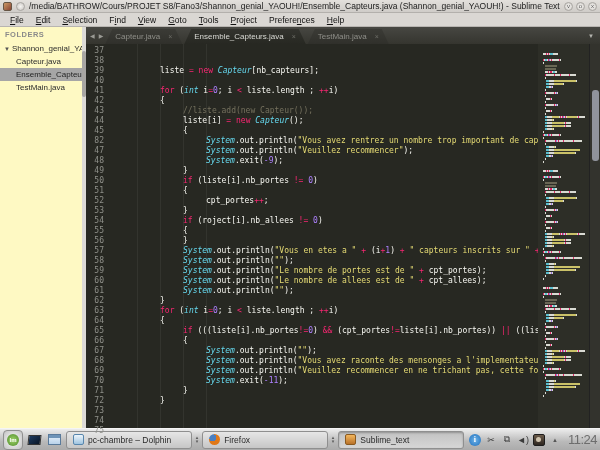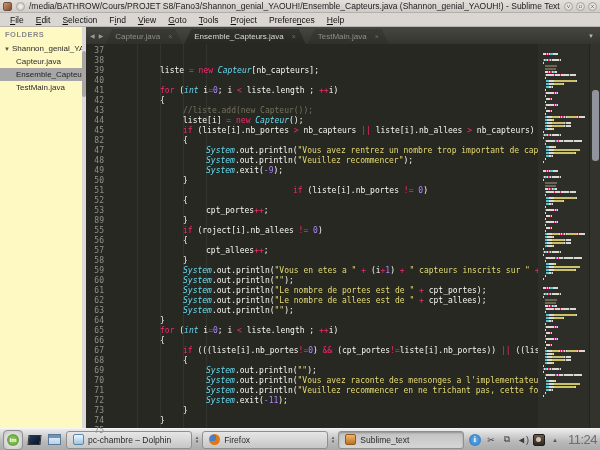--- a/index.html
+++ b/index.html
@@ -156,21 +156,21 @@
           <div>44</div>
           <div>45</div>
           <div>82</div>
           <div>47</div>
           <div>48</div>
           <div>49</div>
           <div>50</div>
           <div>51</div>
           <div>52</div>
           <div>53</div>
-          <div>89</div>
+          <div>54</div>
           <div>55</div>
           <div>56</div>
           <div>57</div>
           <div>58</div>
           <div>59</div>
           <div>60</div>
           <div>61</div>
           <div>62</div>
           <div>63</div>
           <div>64</div>
@@ -192,33 +192,31 @@
           <div class="guide" style="left: 75px;"></div>
           <div class="guide" style="left: 98px;"></div>
           <div class="code-line" style="padding-left: 0px;"></div>
           <div class="code-line" style="padding-left: 0px;"></div>
           <div class="code-line" style="padding-left: 46px;"><span class="c-w">liste </span><span class="c-p">=</span><span class="c-w"> </span><span class="c-p">new</span><span class="c-w"> </span><span class="c-b">Capteur</span><span class="c-w">[nb_capteurs];</span></div>
           <div class="code-line" style="padding-left: 0px;"></div>
           <div class="code-line" style="padding-left: 46px;"><span class="c-p">for</span><span class="c-w"> (</span><span class="c-b">int</span><span class="c-w"> i</span><span class="c-p">=</span><span class="c-v">0</span><span class="c-w">; i </span><span class="c-p">&lt;</span><span class="c-w"> liste.length ; </span><span class="c-p">++</span><span class="c-w">i)</span></div>
           <div class="code-line" style="padding-left: 46px;"><span class="c-w">{</span></div>
           <div class="code-line" style="padding-left: 69px;"><span class="c-g">//liste.add(new Capteur());</span></div>
           <div class="code-line" style="padding-left: 69px;"><span class="c-w">liste[i] </span><span class="c-p">=</span><span class="c-w"> </span><span class="c-p">new</span><span class="c-w"> </span><span class="c-b">Capteur</span><span class="c-w">();</span></div>
-          <div class="code-line" style="padding-left: 69px;"><span class="c-p">if</span><span class="c-w"> (liste[i].nb_portes </span><span class="c-p">&gt;</span><span class="c-w"> nb_capteurs </span><span class="c-p">||</span><span class="c-w"> liste[i].nb_allees </span><span class="c-p">&gt;</span><span class="c-w"> nb_capteurs)</span></div>
           <div class="code-line" style="padding-left: 69px;"><span class="c-w">{</span></div>
           <div class="code-line" style="padding-left: 92px;"><span class="c-b">System</span><span class="c-w">.out.println(</span><span class="c-y">"Vous avez rentrez un nombre trop important de capteurs"</span></div>
           <div class="code-line" style="padding-left: 92px;"><span class="c-b">System</span><span class="c-w">.out.println(</span><span class="c-y">"Veuillez recommencer"</span><span class="c-w">);</span></div>
           <div class="code-line" style="padding-left: 92px;"><span class="c-b">System</span><span class="c-w">.exit(</span><span class="c-v">-9</span><span class="c-w">);</span></div>
           <div class="code-line" style="padding-left: 69px;"><span class="c-w">}</span></div>
-          <div class="code-line" style="padding-left: 69px; text-align: center;"><span class="c-p">if</span><span class="c-w"> (liste[i].nb_portes </span><span class="c-p">!=</span><span class="c-w"> </span><span class="c-v">0</span><span class="c-w">)</span></div>
+          <div class="code-line" style="padding-left: 69px;"><span class="c-p">if</span><span class="c-w"> (liste[i].nb_portes </span><span class="c-p">!=</span><span class="c-w"> </span><span class="c-v">0</span><span class="c-w">)</span></div>
           <div class="code-line" style="padding-left: 69px;"><span class="c-w">{</span></div>
           <div class="code-line" style="padding-left: 92px;"><span class="c-w">cpt_portes</span><span class="c-p">++</span><span class="c-w">;</span></div>
           <div class="code-line" style="padding-left: 69px;"><span class="c-w">}</span></div>
           <div class="code-line" style="padding-left: 69px;"><span class="c-p">if</span><span class="c-w"> (roject[i].nb_allees </span><span class="c-p">!=</span><span class="c-w"> </span><span class="c-v">0</span><span class="c-w">)</span></div>
           <div class="code-line" style="padding-left: 69px;"><span class="c-w">{</span></div>
-          <div class="code-line" style="padding-left: 92px;"><span class="c-w">cpt_allees</span><span class="c-p">++</span><span class="c-w">;</span></div>
           <div class="code-line" style="padding-left: 69px;"><span class="c-w">}</span></div>
           <div class="code-line" style="padding-left: 69px;"><span class="c-b">System</span><span class="c-w">.out.println(</span><span class="c-y">"Vous en etes a "</span><span class="c-w"> </span><span class="c-p">+</span><span class="c-w"> (i</span><span class="c-p">+</span><span class="c-v">1</span><span class="c-w">) </span><span class="c-p">+</span><span class="c-w"> </span><span class="c-y">" capteurs inscrits sur "</span><span class="c-w"> </span><span class="c-p">+</span></div>
           <div class="code-line" style="padding-left: 69px;"><span class="c-b">System</span><span class="c-w">.out.println(</span><span class="c-y">""</span><span class="c-w">);</span></div>
           <div class="code-line" style="padding-left: 69px;"><span class="c-b">System</span><span class="c-w">.out.println(</span><span class="c-y">"Le nombre de portes est de "</span><span class="c-w"> </span><span class="c-p">+</span><span class="c-w"> cpt_portes);</span></div>
           <div class="code-line" style="padding-left: 69px;"><span class="c-b">System</span><span class="c-w">.out.println(</span><span class="c-y">"Le nombre de allees est de "</span><span class="c-w"> </span><span class="c-p">+</span><span class="c-w"> cpt_allees);</span></div>
           <div class="code-line" style="padding-left: 69px;"><span class="c-b">System</span><span class="c-w">.out.println(</span><span class="c-y">""</span><span class="c-w">);</span></div>
           <div class="code-line" style="padding-left: 46px;"><span class="c-w">}</span></div>
           <div class="code-line" style="padding-left: 46px;"><span class="c-p">for</span><span class="c-w"> (</span><span class="c-b">int</span><span class="c-w"> i</span><span class="c-p">=</span><span class="c-v">0</span><span class="c-w">; i </span><span class="c-p">&lt;</span><span class="c-w"> liste.length ; </span><span class="c-p">++</span><span class="c-w">i)</span></div>
           <div class="code-line" style="padding-left: 46px;"><span class="c-w">{</span></div>
           <div class="code-line" style="padding-left: 69px;"><span class="c-p">if</span><span class="c-w"> (((liste[i].nb_portes</span><span class="c-p">!=</span><span class="c-v">0</span><span class="c-w">) </span><span class="c-p">&amp;&amp;</span><span class="c-w"> (cpt_portes</span><span class="c-p">!=</span><span class="c-w">liste[i].nb_portes)) </span><span class="c-p">||</span><span class="c-w"> ((liste[i].nb_allees</span></div>

